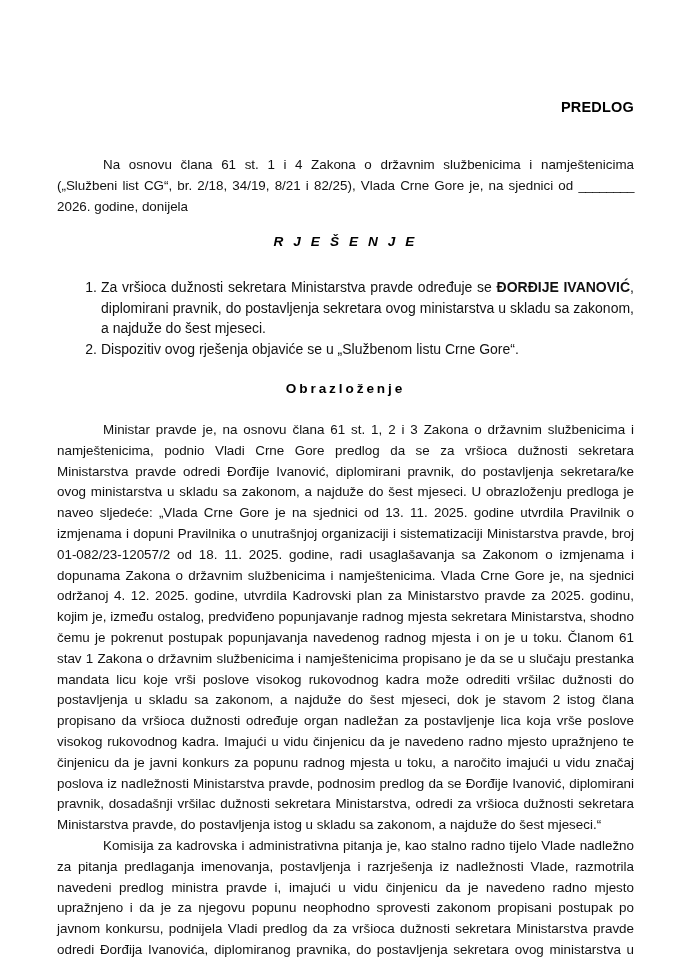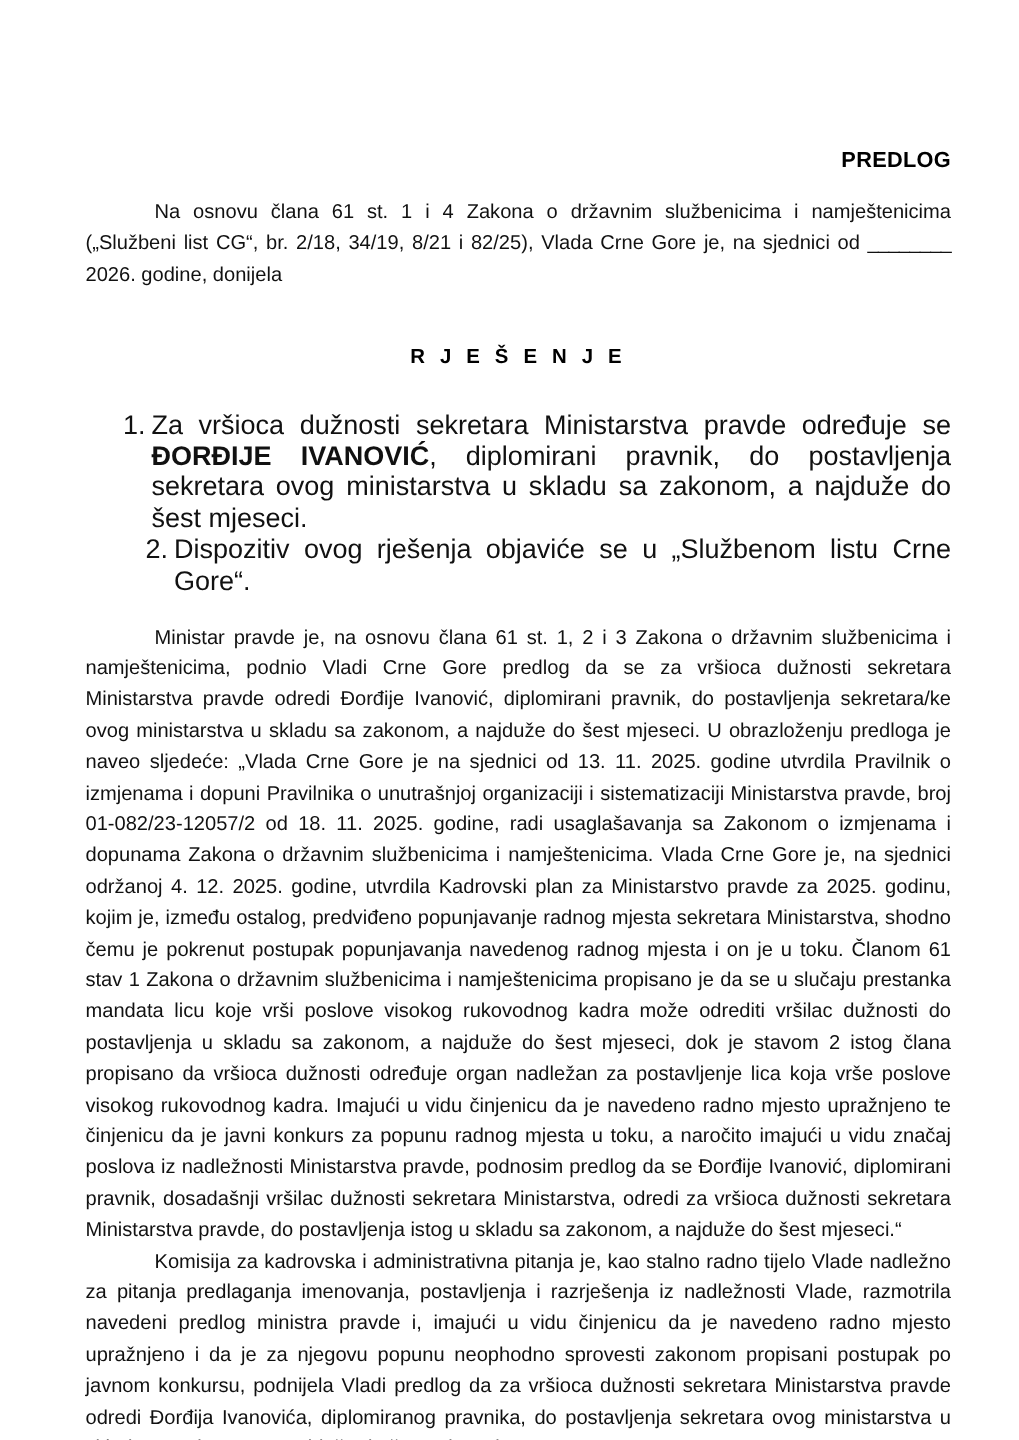--- a/index.html
+++ b/index.html
@@ -51,30 +51,32 @@
   p {
     margin: 0;
     font-size: 13.4px;
     line-height: 20.8px;
     text-align: justify;
     text-justify: inter-word;
     color: #111111;
   }
   p.indent {
     text-indent: 46px;
+    margin-top: 24px;
   }
 
   .blank-line {
     letter-spacing: -0.5px;
   }
 
   
   .title-block {
-    margin-top: 35px;
+    margin-top: 15px;
     text-align: center;
+    font-style: italic;
   }
   .title-block div {
     font-size: 13.6px;
     font-weight: bold;
     line-height: 20.4px;
     text-align: center;
     color: #000000;
   }
   .spaced {
     letter-spacing: 3.1px;
@@ -82,39 +84,38 @@
 
   
   ol.items {
     margin: 24px 0 0 0;
     padding: 0 0 0 44px;
     list-style: none;
     counter-reset: item;
   }
   ol.items > li {
     position: relative;
-    font-size: 18px;
+    font-size: 14px;
     line-height: 20.8px;
     text-align: justify;
     text-justify: inter-word;
     counter-increment: item;
     padding-left: 0;
   }
   ol.items > li::before {
     content: counter(item) ".";
     position: absolute;
     left: -22px;
     top: 0;
     width: 18px;
     text-align: right;
     font-weight: normal;
   }
   ol.items > li + li {
     margin-top: 0;
-    margin-left: 15px;
   }
   b, strong { font-weight: bold; }
 
   
   .obrazlozenje {
     margin-top: 21px;
     text-align: center;
     font-size: 13.6px;
     font-weight: bold;
     letter-spacing: 2.9px;
@@ -145,20 +146,21 @@
 
     <div class="title-block">
       <div class="spaced">R J E Š E N J E</div>
     </div>
 
     <ol class="items">
       <li><span>Za vršioca dužnosti sekretara Ministarstva pravde određuje se </span><b>ĐORĐIJE IVANOVIĆ</b><span>, diplomirani pravnik, do postavljenja sekretara ovog ministarstva u skladu sa zakonom, a najduže do šest mjeseci.</span></li>
       <li><span>Dispozitiv ovog rješenja objaviće se u „Službenom listu Crne Gore“.</span></li>
     </ol>
 
+    <div class="obrazlozenje">Obrazloženje</div>
 
     <div class="body-text">
       <p class="indent">Ministar pravde je, na osnovu člana 61 st. 1, 2 i 3 Zakona o državnim službenicima i namještenicima, podnio Vladi Crne Gore predlog da se za vršioca dužnosti sekretara Ministarstva pravde odredi Đorđije Ivanović, diplomirani pravnik, do postavljenja sekretara/ke ovog ministarstva u skladu sa zakonom, a najduže do šest mjeseci. U obrazloženju predloga je naveo sljedeće: „Vlada Crne Gore je na sjednici od 13. 11. 2025. godine utvrdila Pravilnik o izmjenama i dopuni Pravilnika o unutrašnjoj organizaciji i sistematizaciji Ministarstva pravde, broj 01-082/23-12057/2 od 18. 11. 2025. godine, radi usaglašavanja sa Zakonom o izmjenama i dopunama Zakona o državnim službenicima i namještenicima. Vlada Crne Gore je, na sjednici održanoj 4. 12. 2025. godine, utvrdila Kadrovski plan za Ministarstvo pravde za 2025. godinu, kojim je, između ostalog, predviđeno popunjavanje radnog mjesta sekretara Ministarstva, shodno čemu je pokrenut postupak popunjavanja navedenog radnog mjesta i on je u toku. Članom 61 stav 1 Zakona o državnim službenicima i namještenicima propisano je da se u slučaju prestanka mandata licu koje vrši poslove visokog rukovodnog kadra može odrediti vršilac dužnosti do postavljenja u skladu sa zakonom, a najduže do šest mjeseci, dok je stavom 2 istog člana propisano da vršioca dužnosti određuje organ nadležan za postavljenje lica koja vrše poslove visokog rukovodnog kadra. Imajući u vidu činjenicu da je navedeno radno mjesto upražnjeno te činjenicu da je javni konkurs za popunu radnog mjesta u toku, a naročito imajući u vidu značaj poslova iz nadležnosti Ministarstva pravde, podnosim predlog da se Đorđije Ivanović, diplomirani pravnik, dosadašnji vršilac dužnosti sekretara Ministarstva, odredi za vršioca dužnosti sekretara Ministarstva pravde, do postavljenja istog u skladu sa zakonom, a najduže do šest mjeseci.“</p>
       <p class="indent">Komisija za kadrovska i administrativna pitanja je, kao stalno radno tijelo Vlade nadležno za pitanja predlaganja imenovanja, postavljenja i razrješenja iz nadležnosti Vlade, razmotrila navedeni predlog ministra pravde i, imajući u vidu činjenicu da je navedeno radno mjesto upražnjeno i da je za njegovu popunu neophodno sprovesti zakonom propisani postupak po javnom konkursu, podnijela Vladi predlog da za vršioca dužnosti sekretara Ministarstva pravde odredi Đorđija Ivanovića, diplomiranog pravnika, do postavljenja sekretara ovog ministarstva u skladu sa zakonom, a najduže do šest mjeseci.</p>
 
     </div>
 
   </div>
 </div>
 

